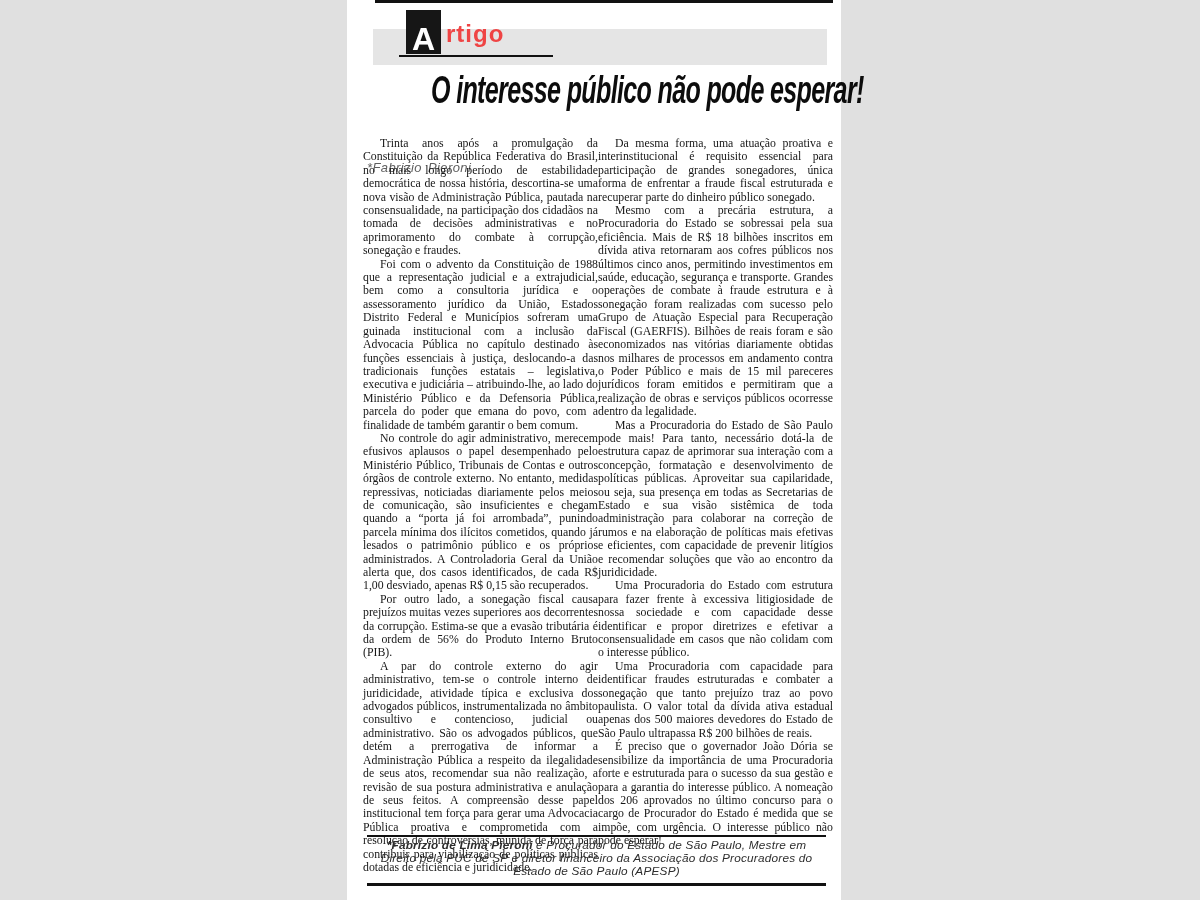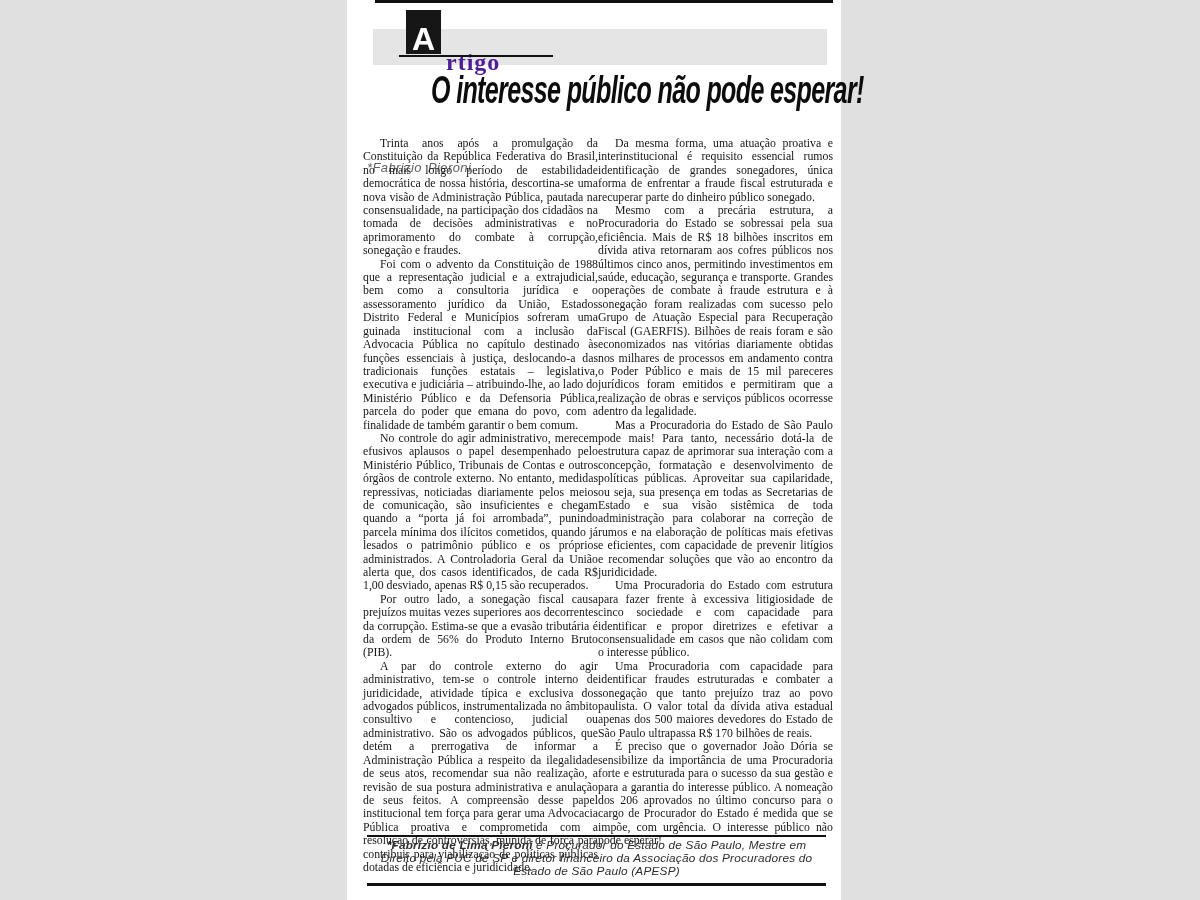--- a/index.html
+++ b/index.html
@@ -44,26 +44,26 @@
     width:35px;height:44px;
     background:#161616;
     display:flex;align-items:flex-end;justify-content:center;
     font-family:"Liberation Sans",sans-serif;
     font-weight:bold;
     font-size:32px;line-height:0.95;
     color:#fff;
   }
   .section-rest{
     position:absolute;
-    left:99px;top:49px;
-    font-family:Liberation Serif, serif;
+    left:99px;top:20px;
+    font-family:Liberation Sans, sans-serif;
     font-weight:bold;
     font-size:24px;
     letter-spacing:1px;
-    color:#4c1d95;
+    color:#ef4444;
   }
   .section-underline{
     position:absolute;
     left:52px;top:55px;
     width:154px;height:2px;
     background:#111;
   }
   
   .title{
     position:absolute;
@@ -158,25 +158,25 @@
 
   <div class="columns">
     <div class="col">
         <p>Trinta anos após a promulgação da Constituição da República Federativa do Brasil, no mais longo período de estabilidade democrática de nossa história, descortina-se uma nova visão de Administração Pública, pautada na consensualidade, na participação dos cidadãos na tomada de decisões administrativas e no aprimoramento do combate à corrupção, sonegação e fraudes.</p>
         <p>Foi com o advento da Constituição de 1988 que a representação judicial e a extrajudicial, bem como a consultoria jurídica e o assessoramento jurídico da União, Estados Distrito Federal e Municípios sofreram uma guinada institucional com a inclusão da Advocacia Pública no capítulo destinado às funções essenciais à justiça, deslocando-a das tradicionais funções estatais – legislativa, executiva e judiciária – atribuindo-lhe, ao lado do Ministério Público e da Defensoria Pública, parcela do poder que emana do povo, com a finalidade de também garantir o bem comum.</p>
         <p>No controle do agir administrativo, merecem efusivos aplausos o papel desempenhado pelo Ministério Público, Tribunais de Contas e outros órgãos de controle externo. No entanto, medidas repressivas, noticiadas diariamente pelos meios de comunicação, são insuficientes e chegam quando a “porta já foi arrombada”, punindo parcela mínima dos ilícitos cometidos, quando já lesados o patrimônio público e os próprios administrados. A Controladoria Geral da União alerta que, dos casos identificados, de cada R$ 1,00 desviado, apenas R$ 0,15 são recuperados.</p>
         <p>Por outro lado, a sonegação fiscal causa prejuízos muitas vezes superiores aos decorrentes da corrupção. Estima-se que a evasão tributária é da ordem de 56% do Produto Interno Bruto (PIB).</p>
         <p>A par do controle externo do agir administrativo, tem-se o controle interno de juridicidade, atividade típica e exclusiva dos advogados públicos, instrumentalizada no âmbito consultivo e contencioso, judicial ou administrativo. São os advogados públicos, que detém a prerrogativa de informar a Administração Pública a respeito da ilegalidade de seus atos, recomendar sua não realização, a revisão de sua postura administrativa e anulação de seus feitos. A compreensão desse papel institucional tem força para gerar uma Advocacia Pública proativa e comprometida com a resolução de controvérsias, munida de força para contribuir para viabilização de políticas públicas dotadas de eficiência e juridicidade.</p>
       </div>
     <div class="col">
-        <p>Da mesma forma, uma atuação proativa e interinstitucional é requisito essencial rumos identificação de grandes sonegadores, única forma de enfrentar a fraude fiscal estruturada e recuperar parte do dinheiro público sonegado.</p>
+        <p>Da mesma forma, uma atuação proativa e interinstitucional é requisito essencial para participação de grandes sonegadores, única forma de enfrentar a fraude fiscal estruturada e recuperar parte do dinheiro público sonegado.</p>
         <p>Mesmo com a precária estrutura, a Procuradoria do Estado se sobressai pela sua eficiência. Mais de R$ 18 bilhões inscritos em dívida ativa retornaram aos cofres públicos nos últimos cinco anos, permitindo investimentos em saúde, educação, segurança e transporte. Grandes operações de combate à fraude estrutura e à sonegação foram realizadas com sucesso pelo Grupo de Atuação Especial para Recuperação Fiscal (GAERFIS). Bilhões de reais foram e são economizados nas vitórias diariamente obtidas nos milhares de processos em andamento contra o Poder Público e mais de 15 mil pareceres jurídicos foram emitidos e permitiram que a realização de obras e serviços públicos ocorresse dentro da legalidade.</p>
         <p>Mas a Procuradoria do Estado de São Paulo pode mais! Para tanto, necessário dotá-la de estrutura capaz de aprimorar sua interação com a concepção, formatação e desenvolvimento de políticas públicas. Aproveitar sua capilaridade, ou seja, sua presença em todas as Secretarias de Estado e sua visão sistêmica de toda administração para colaborar na correção de rumos e na elaboração de políticas mais efetivas e eficientes, com capacidade de prevenir litígios e recomendar soluções que vão ao encontro da juridicidade.</p>
-        <p>Uma Procuradoria do Estado com estrutura para fazer frente à excessiva litigiosidade de cinco sociedade e com capacidade para identificar e propor diretrizes e efetivar a consensualidade em casos que não colidam com o interesse público.</p>
-        <p>Uma Procuradoria com capacidade para identificar fraudes estruturadas e combater a sonegação que tanto prejuízo traz ao povo paulista. O valor total da dívida ativa estadual apenas dos 500 maiores devedores do Estado de São Paulo ultrapassa R$ 170 bilhões de reais.</p>
+        <p>Uma Procuradoria do Estado com estrutura para fazer frente à excessiva litigiosidade de nossa sociedade e com capacidade desse identificar e propor diretrizes e efetivar a consensualidade em casos que não colidam com o interesse público.</p>
+        <p>Uma Procuradoria com capacidade para identificar fraudes estruturadas e combater a sonegação que tanto prejuízo traz ao povo paulista. O valor total da dívida ativa estadual apenas dos 500 maiores devedores do Estado de São Paulo ultrapassa R$ 200 bilhões de reais.</p>
         <p>É preciso que o governador João Dória se sensibilize da importância de uma Procuradoria forte e estruturada para o sucesso da sua gestão e para a garantia do interesse público. A nomeação dos 206 aprovados no último concurso para o cargo de Procurador do Estado é medida que se impõe, com urgência. O interesse público não pode esperar!</p>
       </div>
   </div>
 
   <div class="footer">
     <div class="footer-rule top"></div>
     <p class="credit"><strong>*Fabrizio de Lima Pieroni</strong><span> é Procurador do Estado de São Paulo, Mestre em Direito pela PUC de SP e diretor financeiro da Associação dos Procuradores do Estado de São Paulo (APESP)</span></p>
     <div class="footer-rule bottom"></div>
   </div>
 

